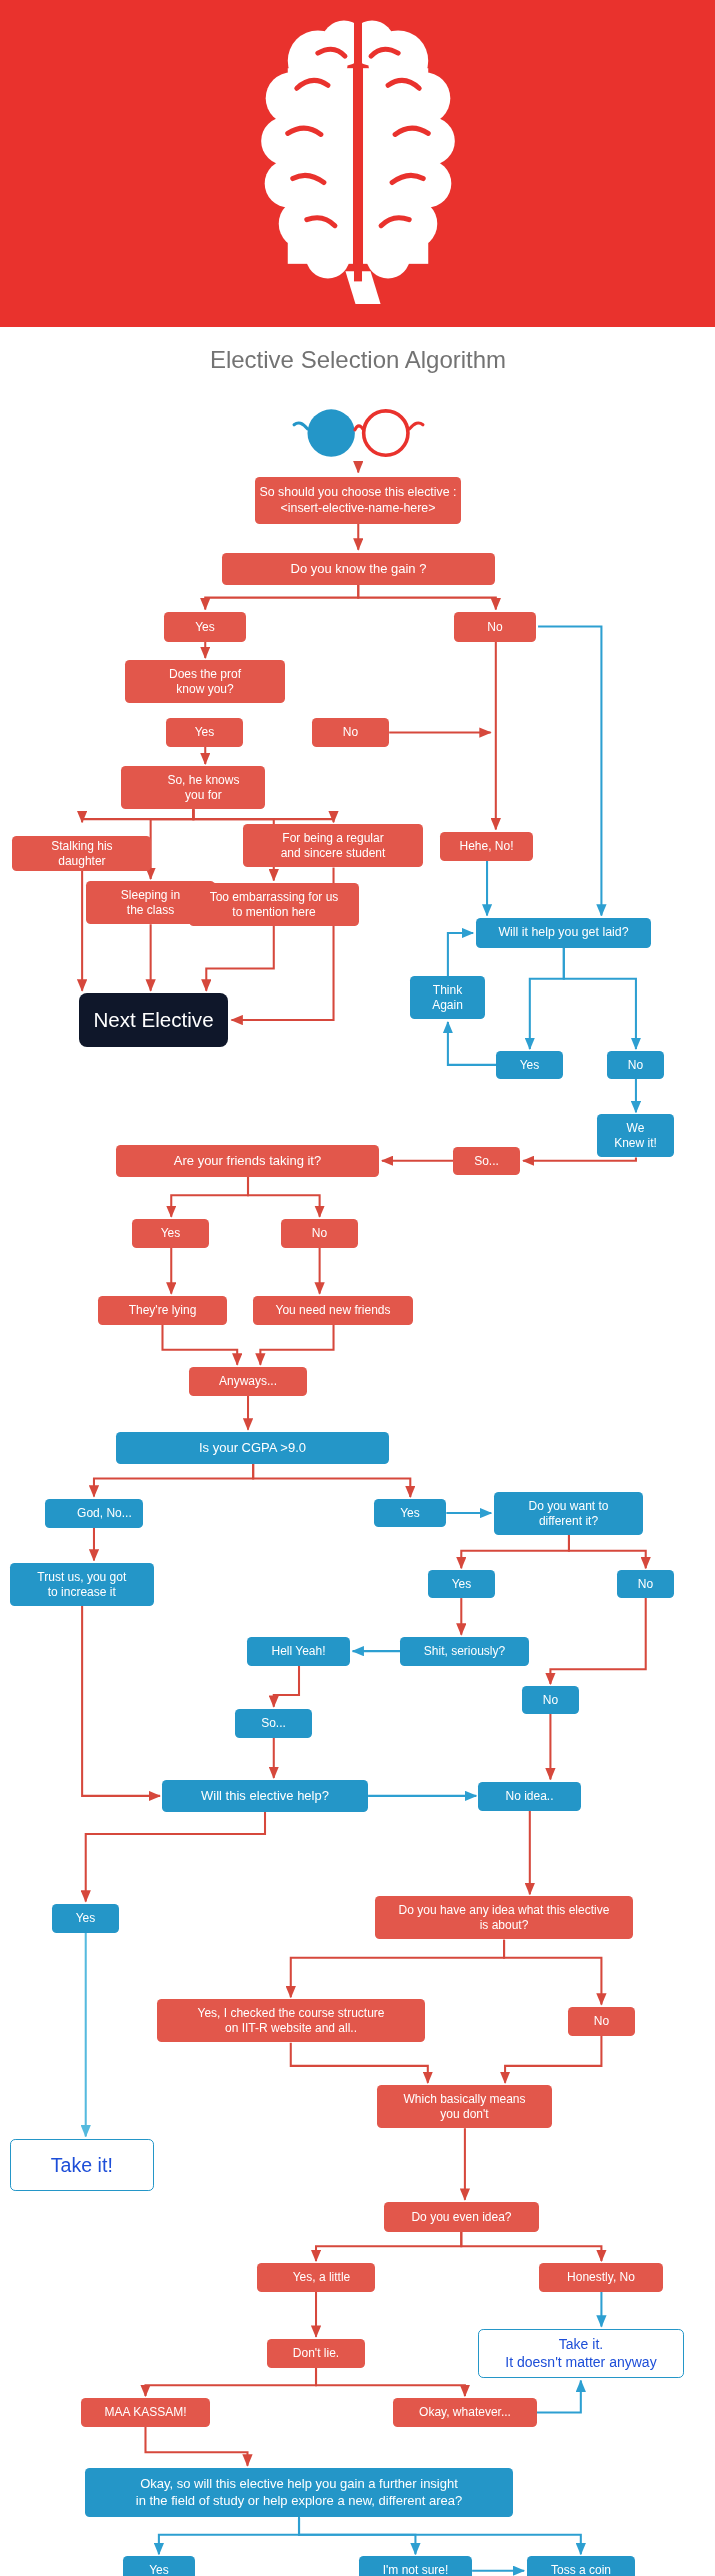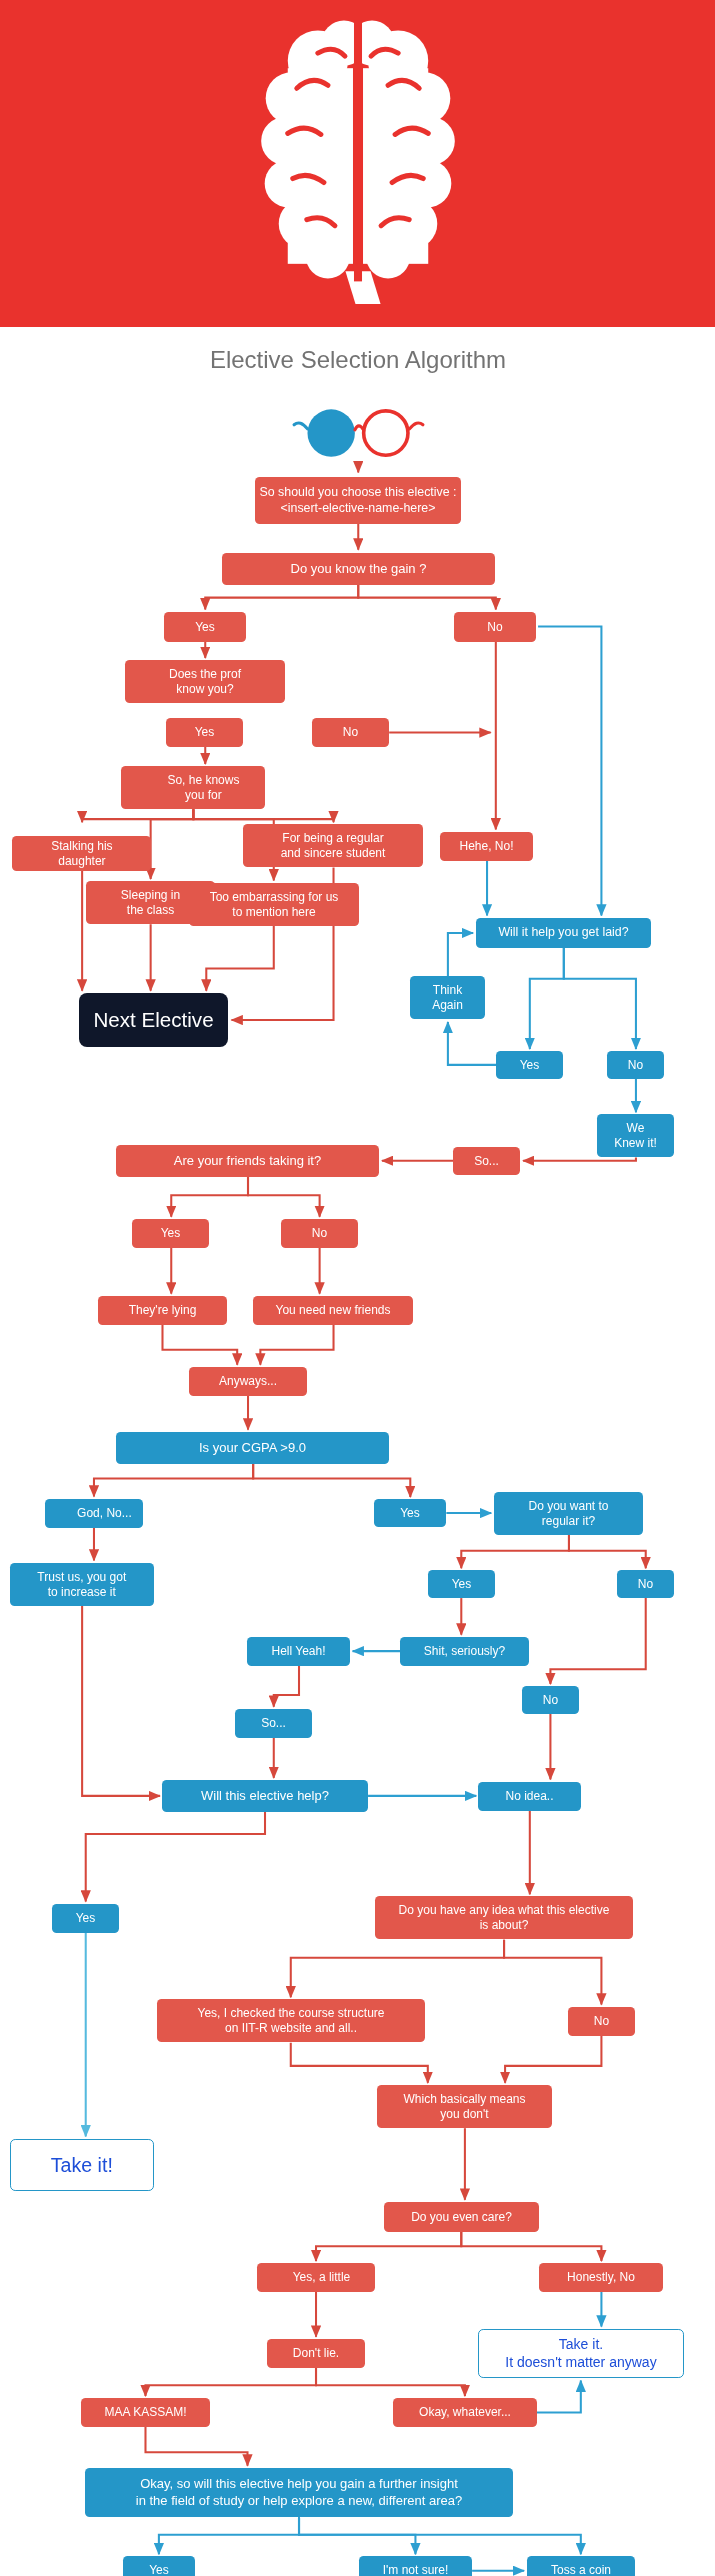--- a/index.html
+++ b/index.html
@@ -188,41 +188,41 @@
     <div class="node s-r" style="left: 453px; top: 1147px; width: 67px; height: 28px;">So...</div>
     <div class="node s-r" style="left: 132px; top: 1219px; width: 77px; height: 29px;">Yes</div>
     <div class="node s-r" style="left: 281px; top: 1219px; width: 77px; height: 29px;">No</div>
     <div class="node s-r" style="left: 98px; top: 1296px; width: 129px; height: 29px;">They're lying</div>
     <div class="node s-r" style="left: 253px; top: 1296px; width: 160px; height: 29px;">You need new friends</div>
     <div class="node s-r" style="left: 189px; top: 1367px; width: 118px; height: 29px;">Anyways...</div>
     <div class="node s-b" style="left: 116px; top: 1432px; width: 273px; height: 32px; font-size: 13px;">Is your CGPA &gt;9.0</div>
     <div class="node s-b" style="left: 45px; top: 1499px; width: 98px; height: 29px; padding-left: 24px;">God, No...</div>
     <div class="node s-b" style="left: 374px; top: 1499px; width: 72px; height: 28px;">Yes</div>
     <div class="node s-b" style="left: 494px; top: 1492px; width: 149px; height: 43px;">Do you want to
-regular it?</div>
+different it?</div>
     <div class="node s-b" style="left: 9.8px; top: 1563px; width: 144px; height: 43px;">Trust us, you got
 to increase it</div>
     <div class="node s-b" style="left: 428px; top: 1570px; width: 67px; height: 28px;">Yes</div>
     <div class="node s-b" style="left: 617px; top: 1570px; width: 57px; height: 28px;">No</div>
     <div class="node s-b" style="left: 247px; top: 1637px; width: 103px; height: 29px;">Hell Yeah!</div>
     <div class="node s-b" style="left: 400px; top: 1637px; width: 129px; height: 29px;">Shit, seriously?</div>
     <div class="node s-b" style="left: 522px; top: 1686px; width: 57px; height: 28px;">No</div>
     <div class="node s-b" style="left: 235px; top: 1709px; width: 77px; height: 29px;">So...</div>
     <div class="node s-b" style="left: 162px; top: 1780px; width: 206px; height: 32px; font-size: 13px;">Will this elective help?</div>
     <div class="node s-b" style="left: 478px; top: 1782px; width: 103px; height: 29px;">No idea..</div>
     <div class="node s-b" style="left: 52px; top: 1904px; width: 67px; height: 29px;">Yes</div>
     <div class="node s-r" style="left: 375px; top: 1896px; width: 258px; height: 43px;">Do you have any idea what this elective
 is about?</div>
     <div class="node s-r" style="left: 157px; top: 1999px; width: 268px; height: 43px;">Yes, I checked the course structure
 on IIT-R website and all..</div>
     <div class="node s-r" style="left: 568px; top: 2007px; width: 67px; height: 29px;">No</div>
     <div class="node s-r" style="left: 377px; top: 2085px; width: 175px; height: 43px;">Which basically means
 you don't</div>
     <div class="node s-o" style="left: 9.8px; top: 2139px; width: 144px; height: 52px; font-size: 19.6px;">Take it!</div>
-    <div class="node s-r" style="left: 384px; top: 2202px; width: 155px; height: 30px;">Do you even care?</div>
+    <div class="node s-r" style="left: 384px; top: 2202px; width: 155px; height: 30px;">Do you even idea?</div>
     <div class="node s-r" style="left: 257px; top: 2263px; width: 118px; height: 29px; padding-left: 14px;">Yes, a little</div>
     <div class="node s-r" style="left: 539px; top: 2263px; width: 124px; height: 29px;">Honestly, No</div>
     <div class="node s-r" style="left: 267px; top: 2339px; width: 98px; height: 29px;">Don't lie.</div>
     <div class="node s-o" style="left: 478px; top: 2329px; width: 206px; height: 49px; font-size: 14px;">Take it.
 It doesn't matter anyway</div>
     <div class="node s-r" style="left: 81px; top: 2398px; width: 129px; height: 29px;">MAA KASSAM!</div>
     <div class="node s-r" style="left: 393px; top: 2398px; width: 144px; height: 29px;">Okay, whatever...</div>
     <div class="node s-b" style="left: 85px; top: 2468px; width: 428px; height: 49px; font-size: 13px;">Okay, so will this elective help you gain a further insight
 in the field of study or help explore a new,  different area?</div>
     <div class="node s-b" style="left: 123px; top: 2556px; width: 72px; height: 29px;">Yes</div>

